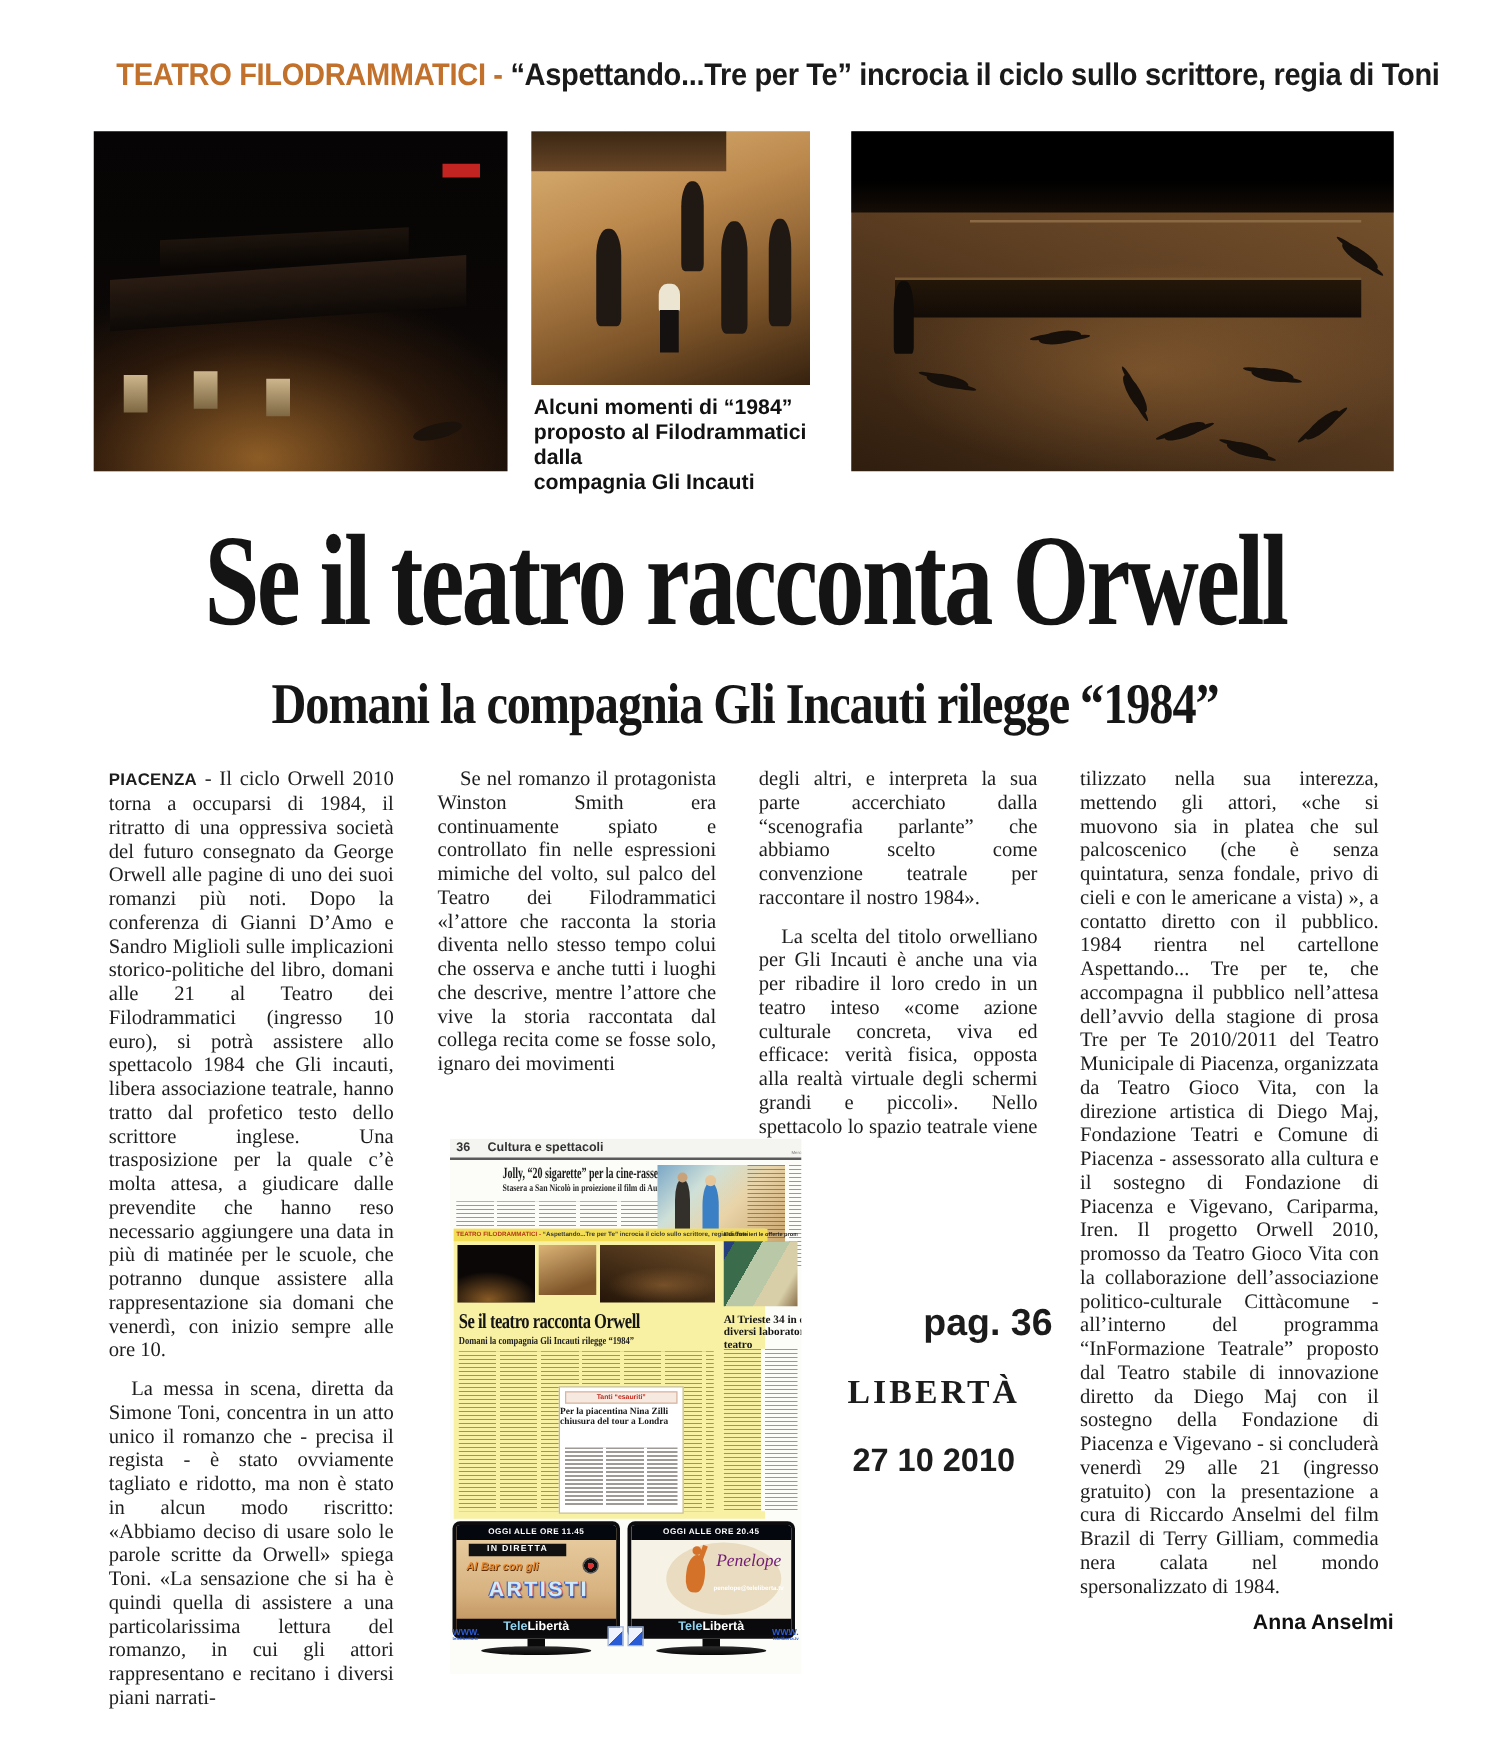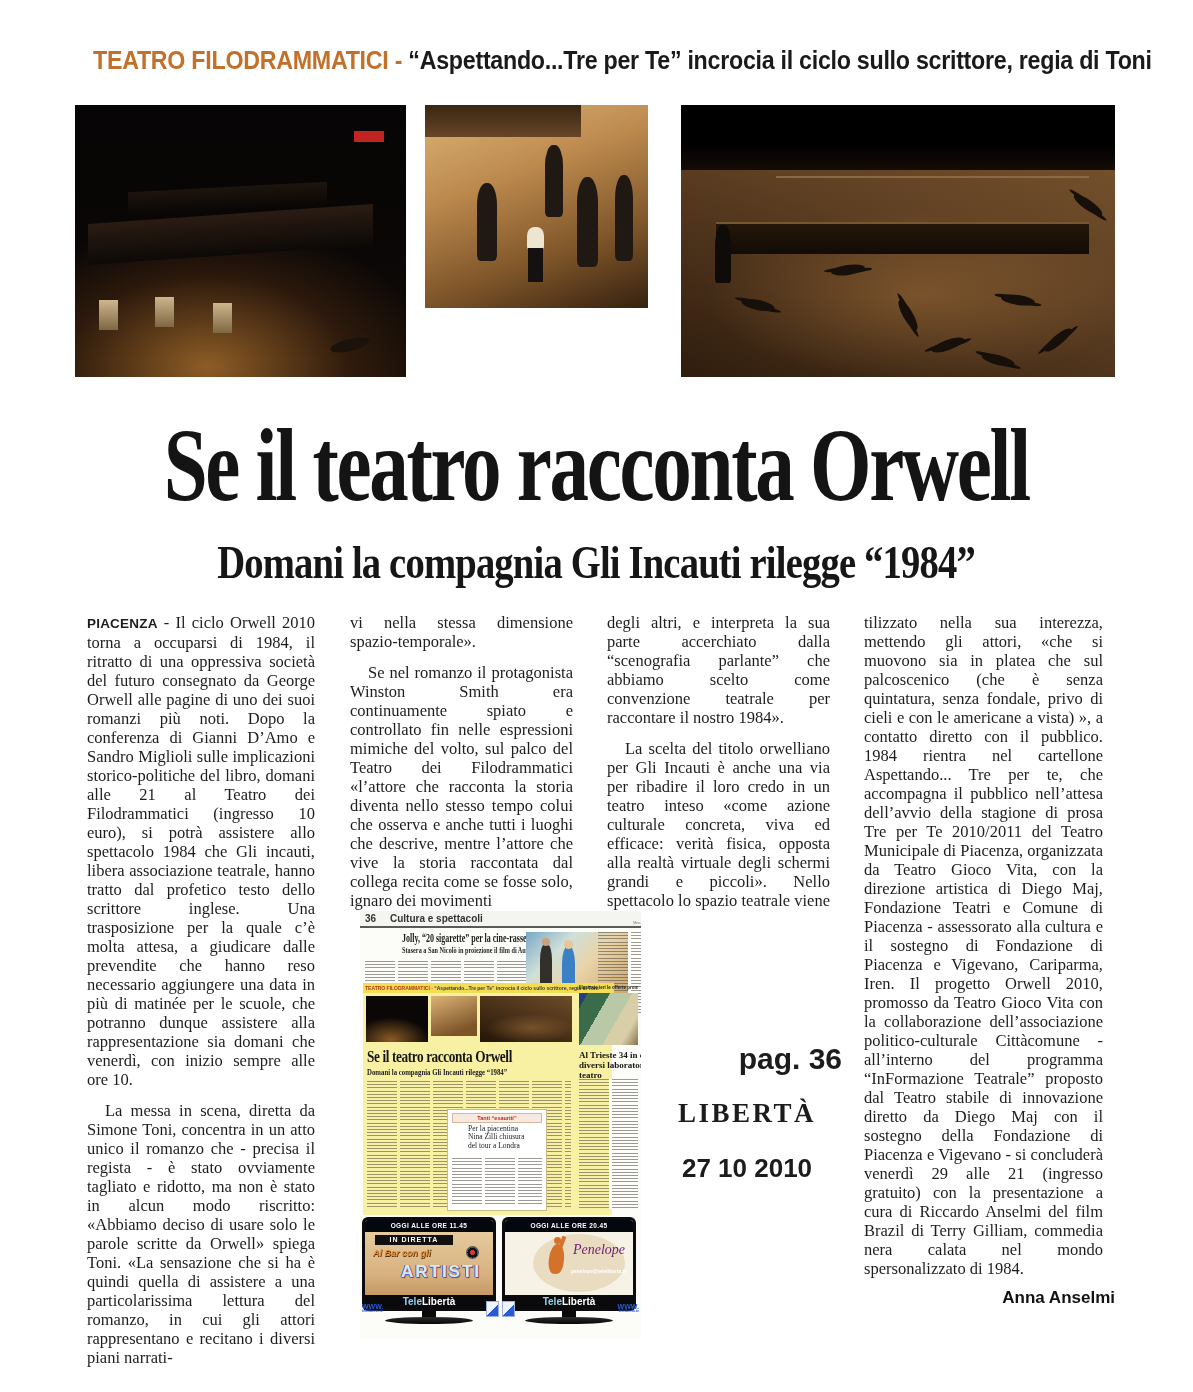--- a/index.html
+++ b/index.html
@@ -112,21 +112,21 @@
   .t-yh1{position:absolute;left:4px;top:64px;white-space:nowrap;font-family:"Liberation Serif",serif;
          font-weight:700;font-size:17px;color:#151515;}
   .t-yh1 span{display:inline-block;transform:scaleX(.78);transform-origin:left;letter-spacing:-.5px;}
   .t-yh2{position:absolute;left:4px;top:84px;white-space:nowrap;font-family:"Liberation Serif",serif;
          font-weight:700;font-size:8.5px;color:#222;}
   .t-yh2 span{display:inline-block;transform:scaleX(.8);transform-origin:left;}
   .t-ytxt{position:absolute;left:4px;top:98px;width:204px;height:128px;--gap:#f8f0a2;}
   .t-wbox{position:absolute;left:84px;top:126px;width:98px;height:100px;background:#fff;border:1px solid #c8bd8a;}
   .t-wk{margin:3px 4px 1px;background:#f6e9e0;color:#c0281c;font-size:5.5px;font-weight:700;text-align:center;
         border:1px solid #d9b4a0;line-height:8px;}
-  .t-wt{margin:2px 20px;font-family:"Liberation Serif",serif;font-weight:400;font-size:7.5px;line-height:1.12;color:#1a1a1a;}
+  .t-wt{margin:2px 0;font-family:"Liberation Serif",serif;font-weight:700;font-size:7.5px;line-height:1.12;color:#1a1a1a;}
   .t-wtxt{position:absolute;left:4px;top:48px;width:90px;height:46px;--gap:#fff;}
 
   .t-right{left:219px;top:72px;width:59px;height:232px;}
   .t-rk{position:absolute;left:0;top:2px;width:59px;overflow:hidden;white-space:nowrap;
         font-size:4.5px;font-weight:700;color:#222;}
   .t-rphoto{position:absolute;left:0;top:10px;width:59px;height:52px;
             background:linear-gradient(120deg,#24407c 0 10%,#3a6b4a 10% 35%,#b9c9a8 35% 60%,#d8cfa8 60% 80%,#8a6f4a 100%);}
   .t-rh{position:absolute;left:0;top:68px;white-space:normal;font-family:"Liberation Serif",serif;
         font-weight:700;font-size:9px;line-height:1.1;color:#161616;}
   .t-rtxt{position:absolute;left:0;top:96px;width:59px;height:130px;}
@@ -141,21 +141,21 @@
         font-size:6.5px;font-weight:700;line-height:12px;text-align:center;letter-spacing:.4px;}
   .bbar{position:absolute;left:0;bottom:0;width:100%;height:13px;background:#0a0a0c;
         text-align:center;font-size:10px;font-weight:700;line-height:13px;}
   .tele{color:#8fd4f0;} .lib{color:#fff;}
   .indiretta{position:absolute;left:10px;top:15px;width:78px;height:10px;background:#111;color:#fff;
              font-size:7px;font-weight:700;line-height:10px;text-align:center;letter-spacing:1px;}
   .albar{position:absolute;left:8px;top:28px;font-size:9px;font-weight:700;font-style:italic;color:#e8872a;
          text-shadow:.5px .5px 0 #5a2d08;}
   .disc{position:absolute;right:14px;top:26px;width:13px;height:13px;border-radius:50%;
         background:radial-gradient(circle,#d33 0 2.5px,#111 2.5px 5px,#555 5px);}
-  .artisti{position:absolute;left:12px;top:42px;width:100%;text-align:center;font-size:17px;font-weight:700;
+  .artisti{position:absolute;left:2px;top:42px;width:100%;text-align:center;font-size:17px;font-weight:700;
            letter-spacing:2px;color:#cfeafa;
            text-shadow:1px 0 #d66,-1px 0 #4668c8,0 1px #4668c8,1px 1px 1px #23355e;}
   .pen-circle{position:absolute;left:28px;top:14px;width:92px;height:58px;border-radius:50%;background:#e9dcc0;}
   .pen-body{position:absolute;left:44px;top:24px;width:15px;height:30px;background:#d4722a;
             border-radius:50% 50% 40% 40%;transform:rotate(6deg);}
   .pen-head{position:absolute;left:49px;top:17px;width:7px;height:7px;border-radius:50%;background:#d4722a;}
   .pen-arm{position:absolute;left:55px;top:16px;width:4px;height:14px;background:#d4722a;transform:rotate(20deg);}
   .pen-title{position:absolute;right:8px;top:22px;font-family:"Liberation Serif",serif;font-style:italic;
              font-size:14px;color:#701a75;}
   .pen-mail{position:absolute;right:6px;top:48px;font-size:5px;font-weight:700;color:#fff;}
@@ -203,30 +203,32 @@
     <div class="corpse" style="left:150px;top:160px;transform:rotate(-8deg);"></div>
     <div class="corpse" style="left:60px;top:195px;transform:rotate(12deg);"></div>
     <div class="corpse" style="left:210px;top:205px;transform:rotate(60deg);"></div>
     <div class="corpse" style="left:250px;top:235px;transform:rotate(-20deg);"></div>
     <div class="corpse" style="left:320px;top:190px;transform:rotate(8deg);"></div>
     <div class="corpse" style="left:360px;top:230px;transform:rotate(-40deg);"></div>
     <div class="corpse" style="left:300px;top:250px;transform:rotate(15deg);"></div>
     <div class="corpse" style="left:390px;top:95px;transform:rotate(35deg);"></div>
   </div>
 
+  <div class="caption">Alcuni momenti di “1984”
+proposto al Filodrammatici dalla
+compagnia Gli Incauti</div>
 
   <div class="headline"><span>Se il teatro racconta Orwell</span></div>
   <div class="subheadline"><span>Domani la compagnia Gli Incauti rilegge “1984”</span></div>
 
   <div class="col c1">
     <p><b class="lead">PIACENZA</b><span> - Il ciclo Orwell 2010 torna a occuparsi di 1984, il ritratto di una oppressiva società del futuro consegnato da George Orwell alle pagine di uno dei suoi romanzi più noti. Dopo la conferenza di Gianni D’Amo e Sandro Miglioli sulle implicazioni storico-politiche del libro, domani alle 21 al Teatro dei Filodrammatici (ingresso 10 euro), si potrà assistere allo spettacolo 1984 che Gli incauti, libera associazione teatrale, hanno tratto dal profetico testo dello scrittore inglese. Una trasposizione per la quale c’è molta attesa, a giudicare dalle prevendite che hanno reso necessario aggiungere una data in più di matinée per le scuole, che potranno dunque assistere alla rappresentazione sia domani che venerdì, con inizio sempre alle ore 10.</span></p>
     <p class="ind">La messa in scena, diretta da Simone Toni, concentra in un atto unico il romanzo che - precisa il regista - è stato ovviamente tagliato e ridotto, ma non è stato in alcun modo riscritto: «Abbiamo deciso di usare solo le parole scritte da Orwell» spiega Toni. «La sensazione che si ha è quindi quella di assistere a una particolarissima lettura del romanzo, in cui gli attori rappresentano e recitano i diversi piani narrati-</p>
   </div>
   <div class="col c2">
-    <p>vi nella stessa dimensione spazio-temporale».</p>
     <p class="ind">Se nel romanzo il protagonista Winston Smith era continuamente spiato e controllato fin nelle espressioni mimiche del volto, sul palco del Teatro dei Filodrammatici «l’attore che racconta la storia diventa nello stesso tempo colui che osserva e anche tutti i luoghi che descrive, mentre l’attore che vive la storia raccontata dal collega recita come se fosse solo, ignaro dei movimenti</p>
   </div>
   <div class="col c3">
     <p>degli altri, e interpreta la sua parte accerchiato dalla “scenografia parlante” che abbiamo scelto come convenzione teatrale per raccontare il nostro 1984».</p>
     <p class="ind">La scelta del titolo orwelliano per Gli Incauti è anche una via per ribadire il loro credo in un teatro inteso «come azione culturale concreta, viva ed efficace: verità fisica, opposta alla realtà virtuale degli schermi grandi e piccoli». Nello spettacolo lo spazio teatrale viene u-</p>
   </div>
   <div class="col c4">
     <p>tilizzato nella sua interezza, mettendo gli attori, «che si muovono sia in platea che sul palcoscenico (che è senza quintatura, senza fondale, privo di cieli e con le americane a vista) », a contatto diretto con il pubblico. 1984 rientra nel cartellone Aspettando... Tre per te, che accompagna il pubblico nell’attesa dell’avvio della stagione di prosa Tre per Te 2010/2011 del Teatro Municipale di Piacenza, organizzata da Teatro Gioco Vita, con la direzione artistica di Diego Maj, Fondazione Teatri e Comune di Piacenza - assessorato alla cultura e il sostegno di Fondazione di Piacenza e Vigevano, Cariparma, Iren. Il progetto Orwell 2010, promosso da Teatro Gioco Vita con la collaborazione dell’associazione politico-culturale Cittàcomune - all’interno del programma “InFormazione Teatrale” proposto dal Teatro stabile di innovazione diretto da Diego Maj con il sostegno della Fondazione di Piacenza e Vigevano - si concluderà venerdì 29 alle 21 (ingresso gratuito) con la presentazione a cura di Riccardo Anselmi del film Brazil di Terry Gilliam, commedia nera calata nel mondo spersonalizzato di 1984.</p>
   </div>
   <div class="byline">Anna Anselmi</div>

